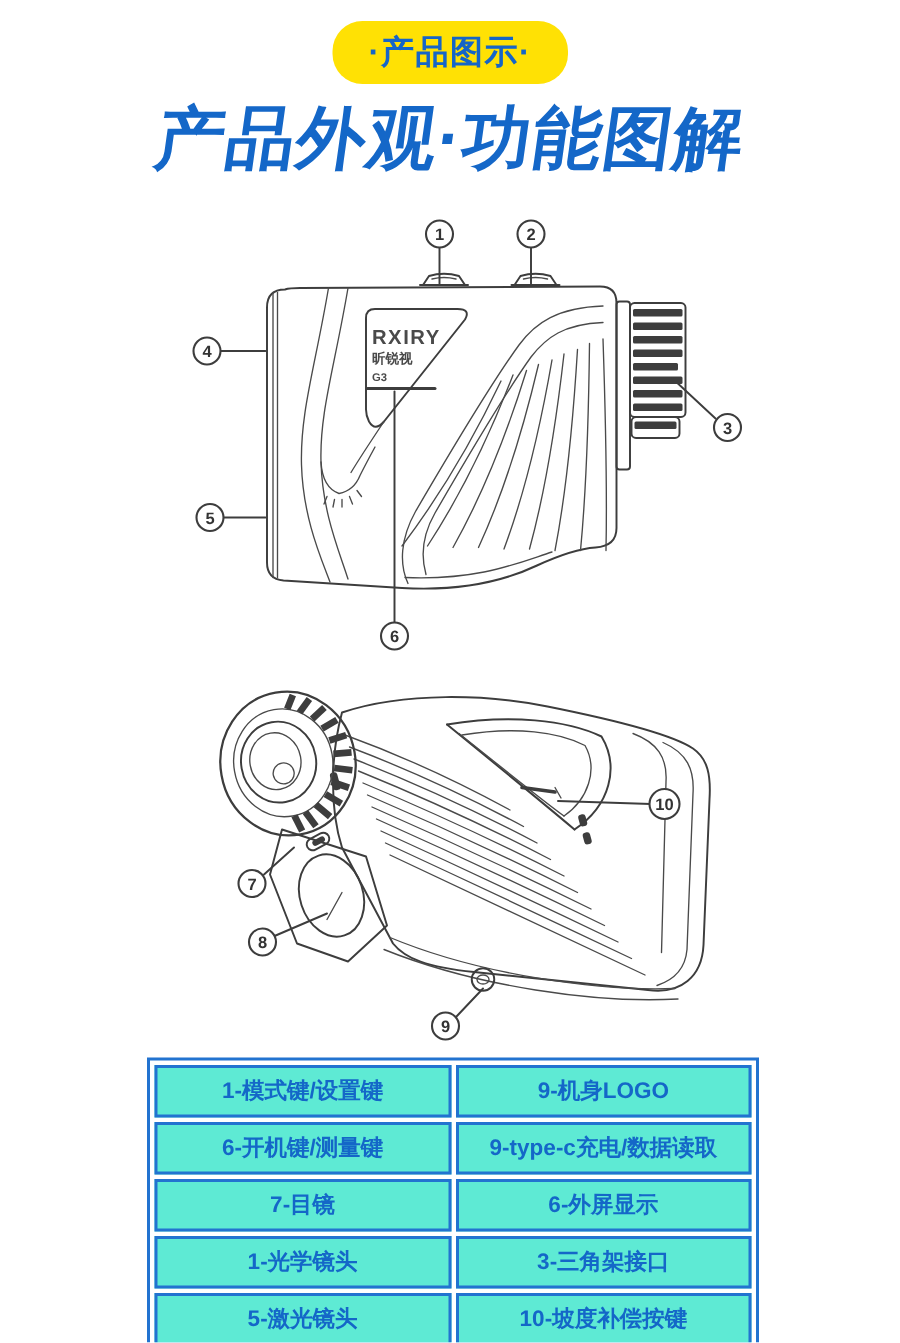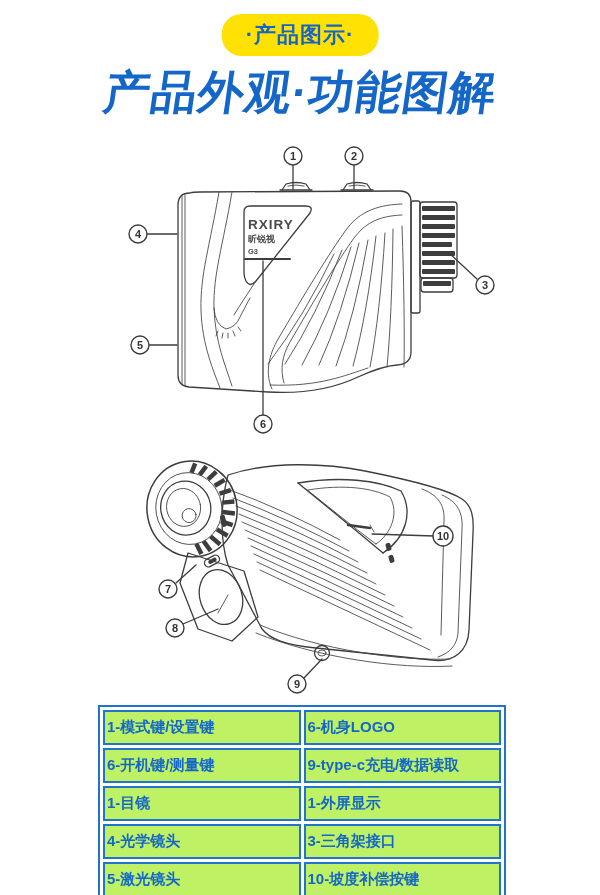--- a/index.html
+++ b/index.html
@@ -19,22 +19,22 @@
   svg .dark{fill:#3D3D3D;stroke:none;}
   svg .callout-circle{fill:#ffffff;stroke:#3D3D3D;stroke-width:1.4;}
   svg .callout-num{fill:#333;font-size:11px;font-weight:bold;text-anchor:middle;
                    font-family:"Liberation Sans",sans-serif;}
   svg .logo-brand{fill:#4a4a4a;font-size:13.5px;font-weight:bold;letter-spacing:1px;
                   font-family:"Liberation Sans",sans-serif;}
   svg .logo-sub{fill:#4a4a4a;font-size:9px;font-weight:bold;font-family:"Liberation Sans",sans-serif;}
   svg .logo-model{fill:#4a4a4a;font-size:7.5px;font-weight:bold;font-family:"Liberation Sans",sans-serif;}
   .legend{position:absolute;left:98px;top:705px;width:404px;border:2px solid #2273D0;background:#fff;}
   .legend table{width:100%;border-collapse:separate;border-spacing:3px;}
-  .legend td{width:50%;border:2px solid #2273D0;background:#bef264;color:#1467C8;
-             font-weight:bold;font-size:15px;padding:5px 2px;height:21px;}
+  .legend td{width:50%;border:2px solid #2273D0;background:#5eead4;color:#1467C8;
+             font-weight:bold;font-size:15px;text-align:center;padding:5px 2px;height:21px;}
 </style>
 </head>
 <body>
 
 <div class="page">
 
   <div class="badge">
     <span>·产品图示·</span>
   </div>
 
@@ -247,32 +247,32 @@
       <circle class="callout-circle" cx="323" cy="91" r="10"></circle>
       <text class="callout-num" x="323" y="95">10</text>
     </g>
   </svg>
 
   <div class="legend">
     <table>
       <tbody>
         <tr>
           <td>1-模式键/设置键</td>
-          <td>6-机身LOGO</td>
+          <td>9-机身LOGO</td>
         </tr>
         <tr>
           <td>6-开机键/测量键</td>
           <td>9-type-c充电/数据读取</td>
         </tr>
         <tr>
-          <td>1-目镜</td>
-          <td>1-外屏显示</td>
-        </tr>
-        <tr>
-          <td>4-光学镜头</td>
+          <td>7-目镜</td>
+          <td>6-外屏显示</td>
+        </tr>
+        <tr>
+          <td>1-光学镜头</td>
           <td>3-三角架接口</td>
         </tr>
         <tr>
           <td>5-激光镜头</td>
           <td>10-坡度补偿按键</td>
         </tr>
       </tbody>
     </table>
   </div>
 

